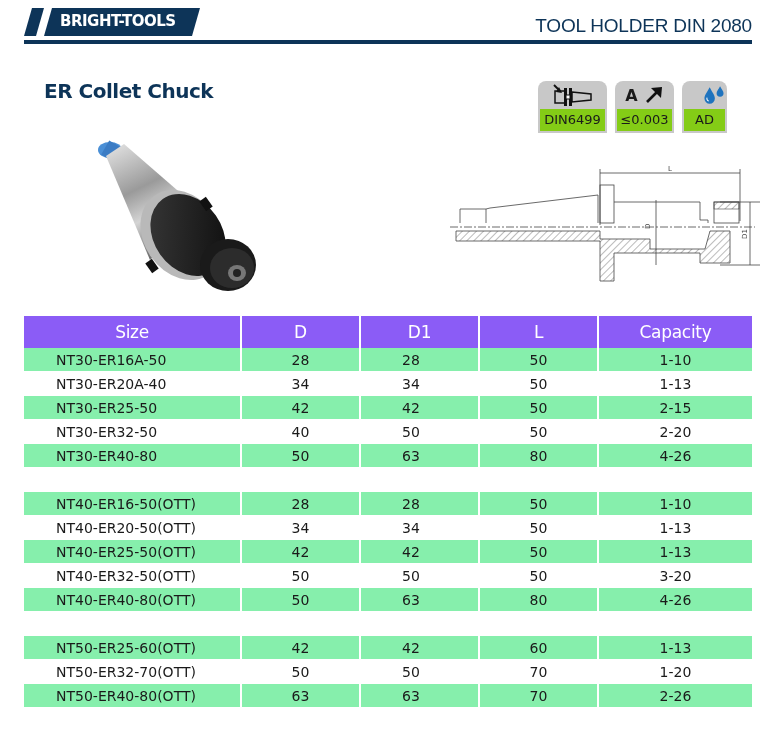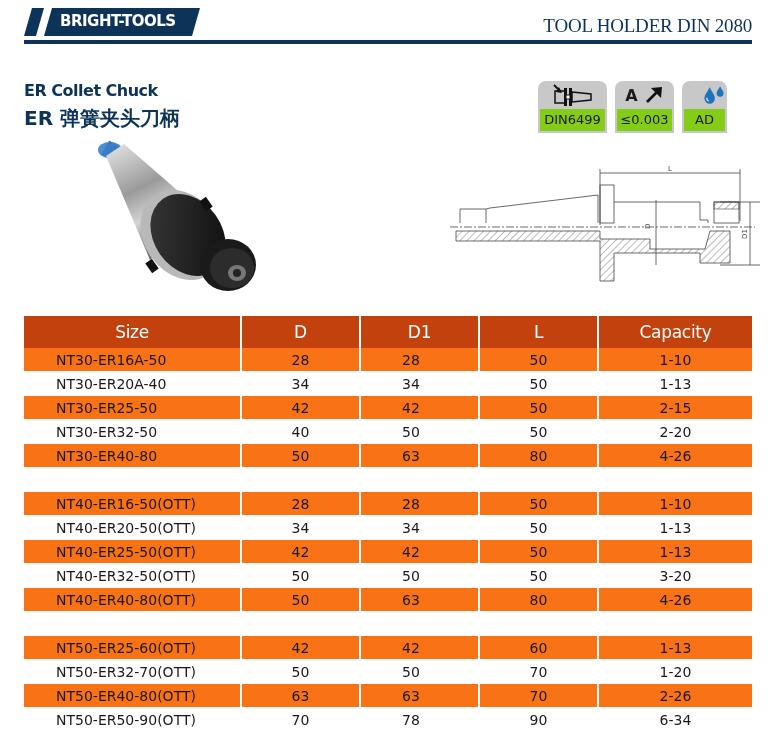--- a/index.html
+++ b/index.html
@@ -8,27 +8,27 @@
       font-family: "DejaVu Sans", sans-serif; color: #1a1a1a;
     }
     .header { position: absolute; left: 24px; top: 8px; width: 728px; height: 36px; }
     .logo { position: absolute; left: 0; top: 0; height: 28px; width: 180px; }
     .logo svg { position: absolute; left: 0; top: 0; }
     .logo-text {
       position: absolute; left: 36px; top: 4px; color: #fff; font-weight: bold;
       font-family: "DejaVu Sans", sans-serif; font-size: 15px; letter-spacing: -0.5px;
     }
     .page-title {
-      position: absolute; right: 0; top: 7px; font-family: Liberation Serif, serif;
+      position: absolute; right: 0; top: 7px; font-family: Liberation Sans, sans-serif;
       font-size: 19px; color: #0d3458; letter-spacing: -0.2px;
     }
     .header-rule { position: absolute; left: 24px; top: 40px; width: 728px; height: 4px; background: #0d3458; }
 
     .product-title { position: absolute; left: 24px; top: 78px; color: #0d3458; font-weight: bold; font-family: "DejaVu Sans", sans-serif; }
-    .product-title .en { font-size: 16px; line-height: 26px; letter-spacing: -0.5px; }
+    .product-title .en { font-size: 20px; line-height: 26px; letter-spacing: -0.5px; margin-left: 20px; }
     .product-title .cn { font-size: 20px; line-height: 28px; letter-spacing: 0px; }
 
     .badges { position: absolute; left: 538px; top: 81px; display: flex; gap: 8px; }
     .badge {
       width: 69px; height: 52px; background: #c8c8c8; border-radius: 8px 8px 0 0; position: relative;
     }
     .badge:nth-child(2) { width: 59px; }
     .badge:nth-child(3) { width: 45px; padding-left: 19px; }
     .badge .icon-area { height: 28px; display: flex; align-items: center; justify-content: center; }
     .badge .val {
@@ -38,53 +38,52 @@
     .badge .glyph-a { font-size: 16px; font-weight: bold; color: #1a1a1a; }
 
     .photo { position: absolute; left: 90px; top: 140px; width: 180px; height: 155px; }
     .drawing { position: absolute; left: 450px; top: 165px; width: 310px; height: 125px; }
 
     table.spec {
       position: absolute; left: 24px; top: 316px; width: 728px; border-collapse: separate; border-spacing: 0;
       font-family: "DejaVu Sans", sans-serif;
     }
     table.spec th {
-      background: #c2410c; color: #fff; font-weight: normal; font-size: 17px; height: 32px;
+      background: #8b5cf6; color: #fff; font-weight: normal; font-size: 17px; height: 32px;
       border-right: 2px solid #fff; text-align: center; letter-spacing: -0.3px;
     }
     table.spec th:last-child { border-right: none; }
     table.spec td {
       font-size: 14px; height: 24px; text-align: center; border-right: 2px solid #fff;
       border-bottom: 1px solid #fff; color: #1a1a1a; padding: 0;
     }
     table.spec td:last-child { border-right: none; margin-left: 24px; }
     table.spec td.size { text-align: left; padding-left: 32px; }
     table.spec td.d1 { text-align: left; padding-left: 41px; }
-    table.spec tr.shade td { background: #f97316; }
+    table.spec tr.shade td { background: #86efac; }
     table.spec tr.gap td { height: 24px; background: #fff; }
     col.c1 { width: 218px; } col.c2 { width: 119px; } col.c3 { width: 119px; } col.c4 { width: 119px; } col.c5 { width: 153px; }
   </style>
 </head>
 <body>
 
 <div class="header">
   <div class="logo">
     <svg width="180" height="28" viewBox="0 0 180 28">
       <polygon points="8,0 20,0 12,28 0,28" fill="#0d3458"></polygon>
       <polygon points="28,0 176,0 168,28 20,28" fill="#0d3458"></polygon>
     </svg>
     <span class="logo-text">BRIGHT-TOOLS</span>
   </div>
   <div class="page-title">TOOL HOLDER DIN 2080</div>
 </div>
 <div class="header-rule"></div>
 
 <div class="product-title">
   <div class="en">ER Collet Chuck</div>
-  <div class="cn">ER 弹簧夹头刀柄</div>
 </div>
 
 <div class="badges">
   <div class="badge">
     <div class="icon-area">
       <svg width="44" height="24" viewBox="0 0 44 24">
         <line x1="3" y1="2" x2="9" y2="8" stroke="#111" stroke-width="2"></line>
         <polygon points="8,4 11,10 5,9" fill="#111"></polygon>
         <rect x="4" y="8" width="10" height="12" fill="none" stroke="#111" stroke-width="1.5"></rect>
         <rect x="13" y="5" width="3" height="18" fill="#111"></rect>
@@ -297,21 +296,14 @@
       <td>70</td>
       <td>1-20</td>
     </tr>
     <tr class="shade">
       <td class="size">NT50-ER40-80(OTT)</td>
       <td>63</td>
       <td class="d1">63</td>
       <td>70</td>
       <td>2-26</td>
     </tr>
-    <tr>
-      <td class="size">NT50-ER50-90(OTT)</td>
-      <td>70</td>
-      <td class="d1">78</td>
-      <td>90</td>
-      <td>6-34</td>
-    </tr>
   </tbody>
 </table>
 
 </body></html>

